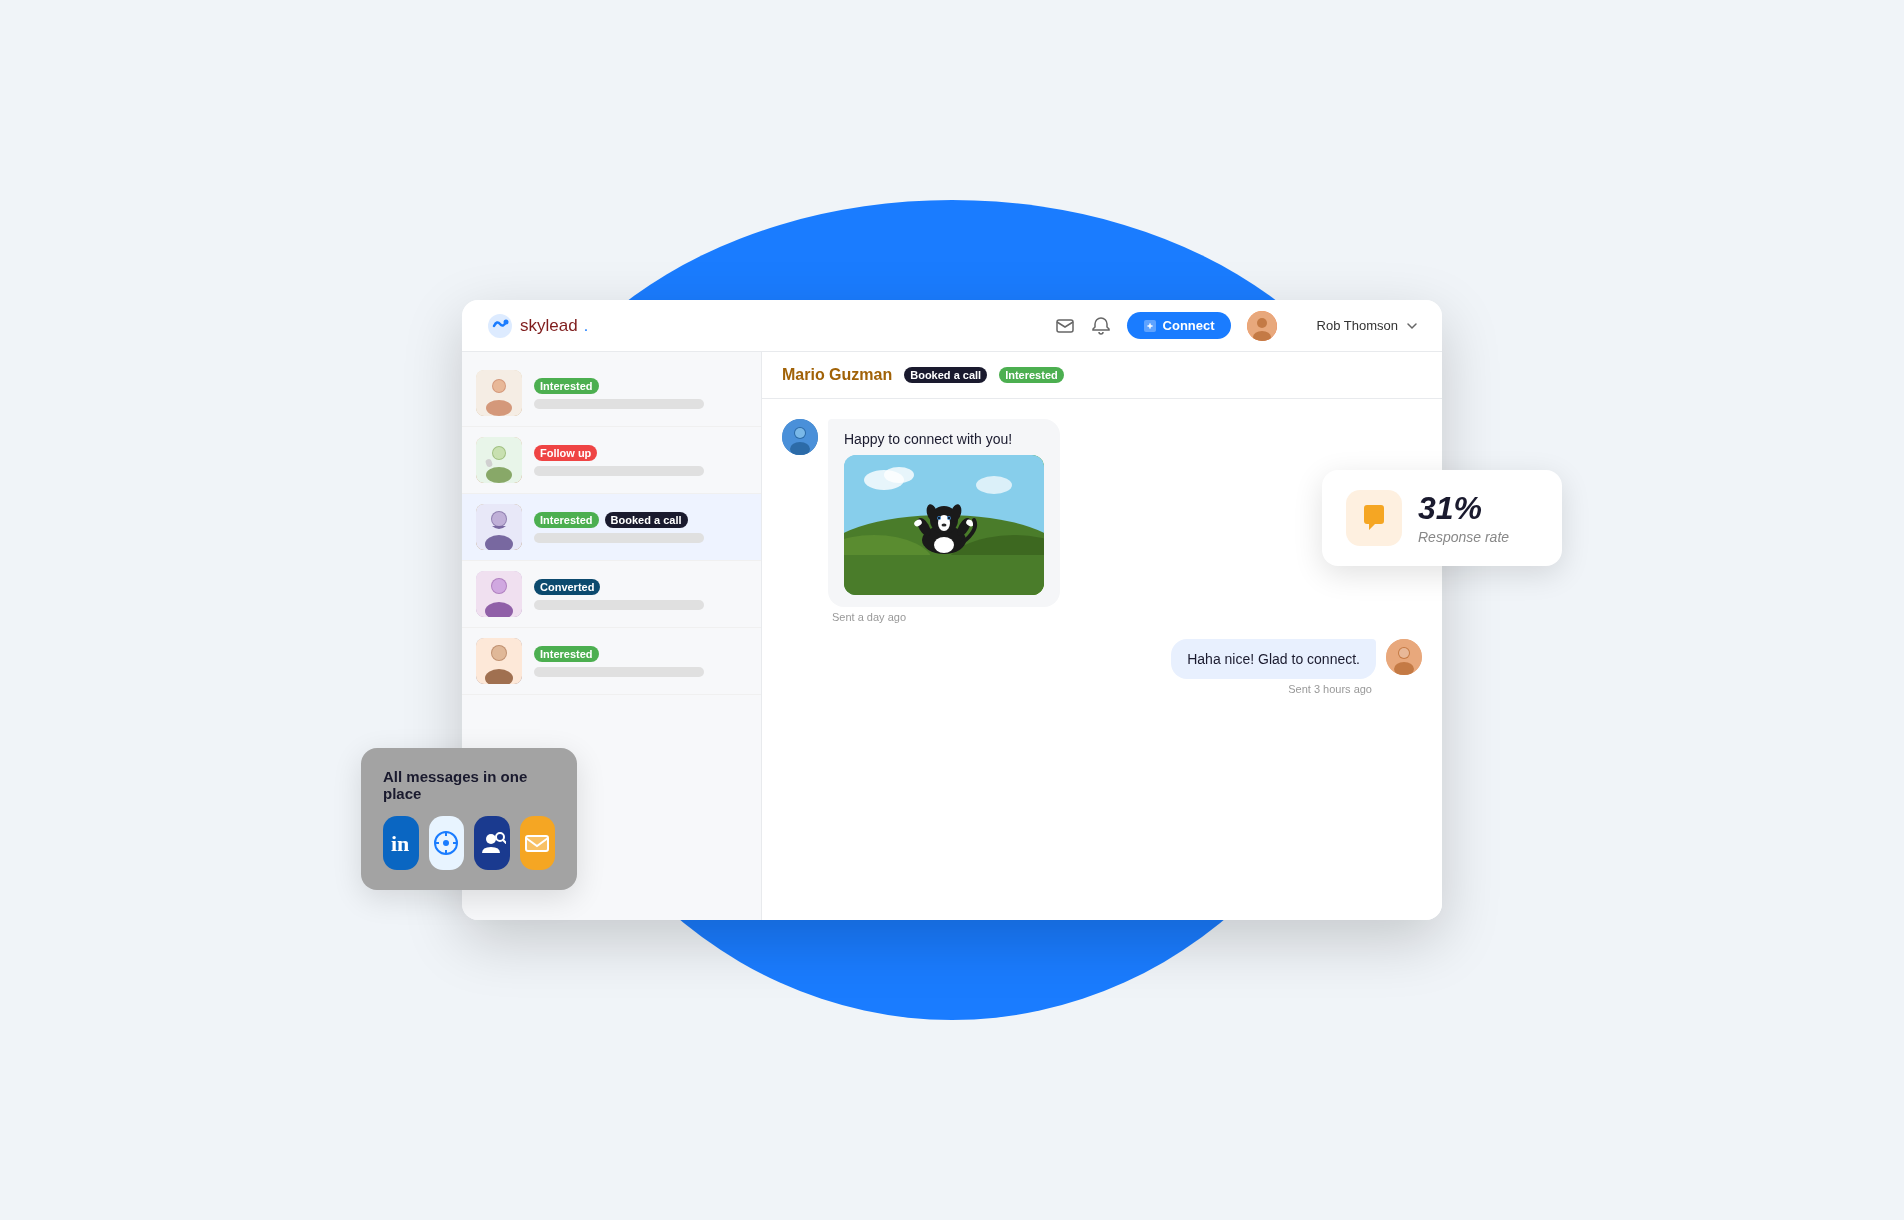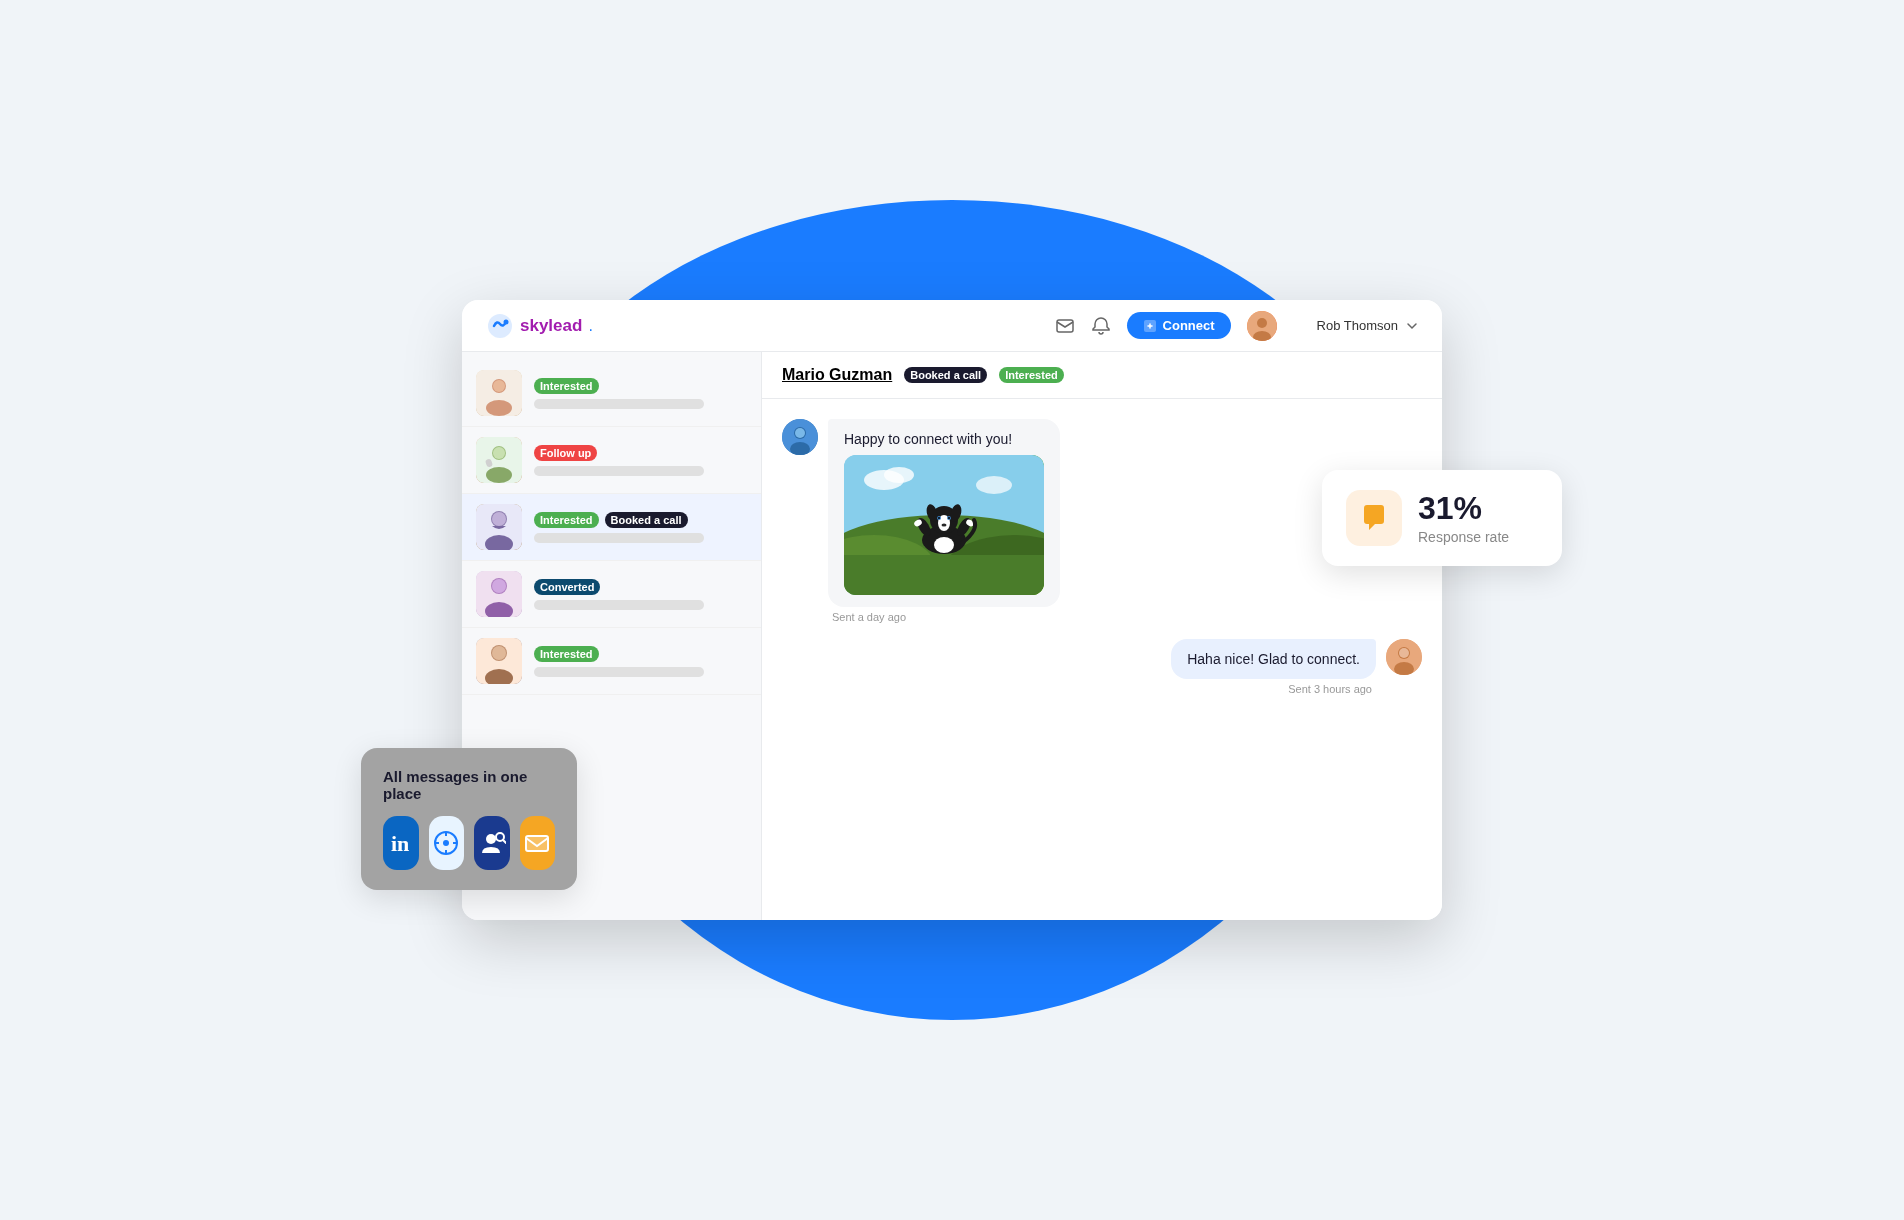--- a/index.html
+++ b/index.html
@@ -71,22 +71,22 @@
       gap: 6px;
     }
 
     .logo-icon {
       width: 28px;
       height: 28px;
     }
 
     .logo-text {
       font-size: 17px;
-      font-weight: 700;
-      color: #a21caf;
+      font-weight: 400;
+      color: #7f1d1d;
     }
 
     .logo-dot {
       color: #1a7cff;
     }
 
     .navbar-right {
       display: flex;
       align-items: center;
       gap: 16px;
@@ -227,22 +227,21 @@
       border-bottom: 1px solid #e8eaed;
       display: flex;
       align-items: center;
       gap: 12px;
       flex-shrink: 0;
     }
 
     .chat-contact-name {
       font-size: 16px;
       font-weight: 700;
-      color: #000000;
-      text-decoration: underline;
+      color: #a16207;
     }
 
     .chat-messages {
       flex: 1;
       overflow-y: auto;
       padding: 20px;
       display: flex;
       flex-direction: column;
       gap: 16px;
     }
@@ -353,20 +352,21 @@
       right: -60px;
       background: white;
       border-radius: 16px;
       padding: 20px 24px;
       box-shadow: 0 8px 30px rgba(0,0,0,0.12);
       display: flex;
       align-items: center;
       gap: 16px;
       z-index: 10;
       width: 240px;
+      font-style: italic;
     }
 
     .response-icon-box {
       width: 56px;
       height: 56px;
       background: #fef0e0;
       border-radius: 14px;
       display: flex;
       align-items: center;
       justify-content: center;

